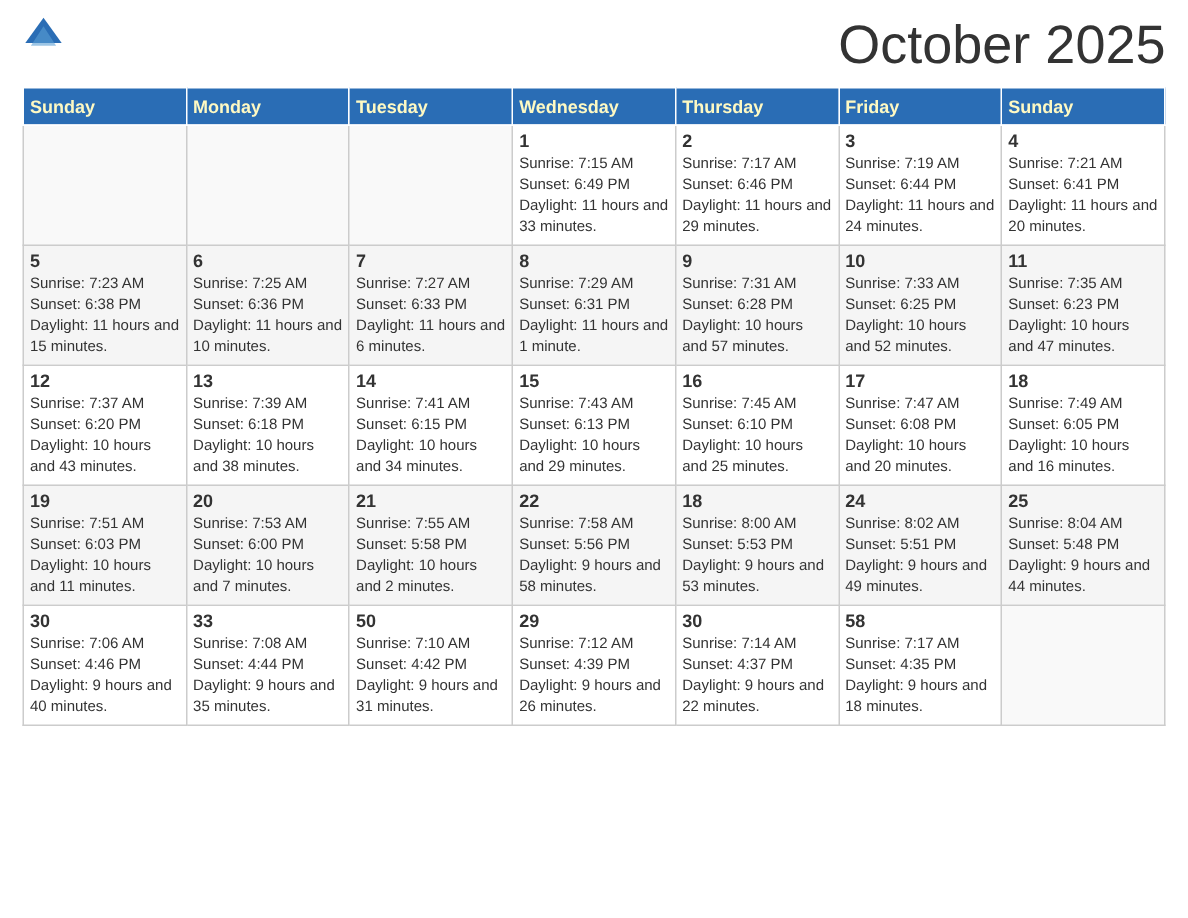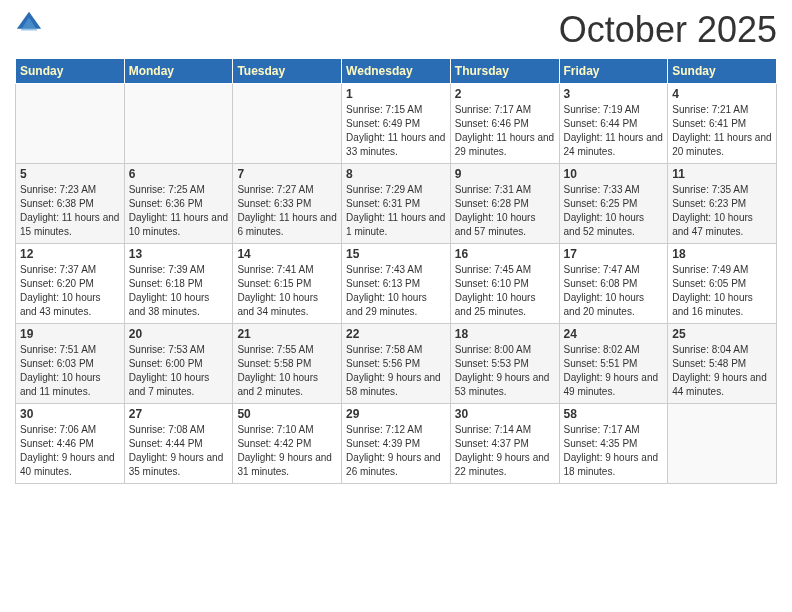--- a/index.html
+++ b/index.html
@@ -241,21 +241,21 @@
             <span class="day-num">25</span>
             <div class="day-info">Sunrise: 8:04 AM<br>Sunset: 5:48 PM<br>Daylight: 9 hours and 44 minutes.</div>
           </td>
         </tr>
         <tr>
           <td>
             <span class="day-num">30</span>
             <div class="day-info">Sunrise: 7:06 AM<br>Sunset: 4:46 PM<br>Daylight: 9 hours and 40 minutes.</div>
           </td>
           <td>
-            <span class="day-num">27</span>
+            <span class="day-num">33</span>
             <div class="day-info">Sunrise: 7:08 AM<br>Sunset: 4:44 PM<br>Daylight: 9 hours and 35 minutes.</div>
           </td>
           <td>
             <span class="day-num">50</span>
             <div class="day-info">Sunrise: 7:10 AM<br>Sunset: 4:42 PM<br>Daylight: 9 hours and 31 minutes.</div>
           </td>
           <td>
             <span class="day-num">29</span>
             <div class="day-info">Sunrise: 7:12 AM<br>Sunset: 4:39 PM<br>Daylight: 9 hours and 26 minutes.</div>
           </td>

